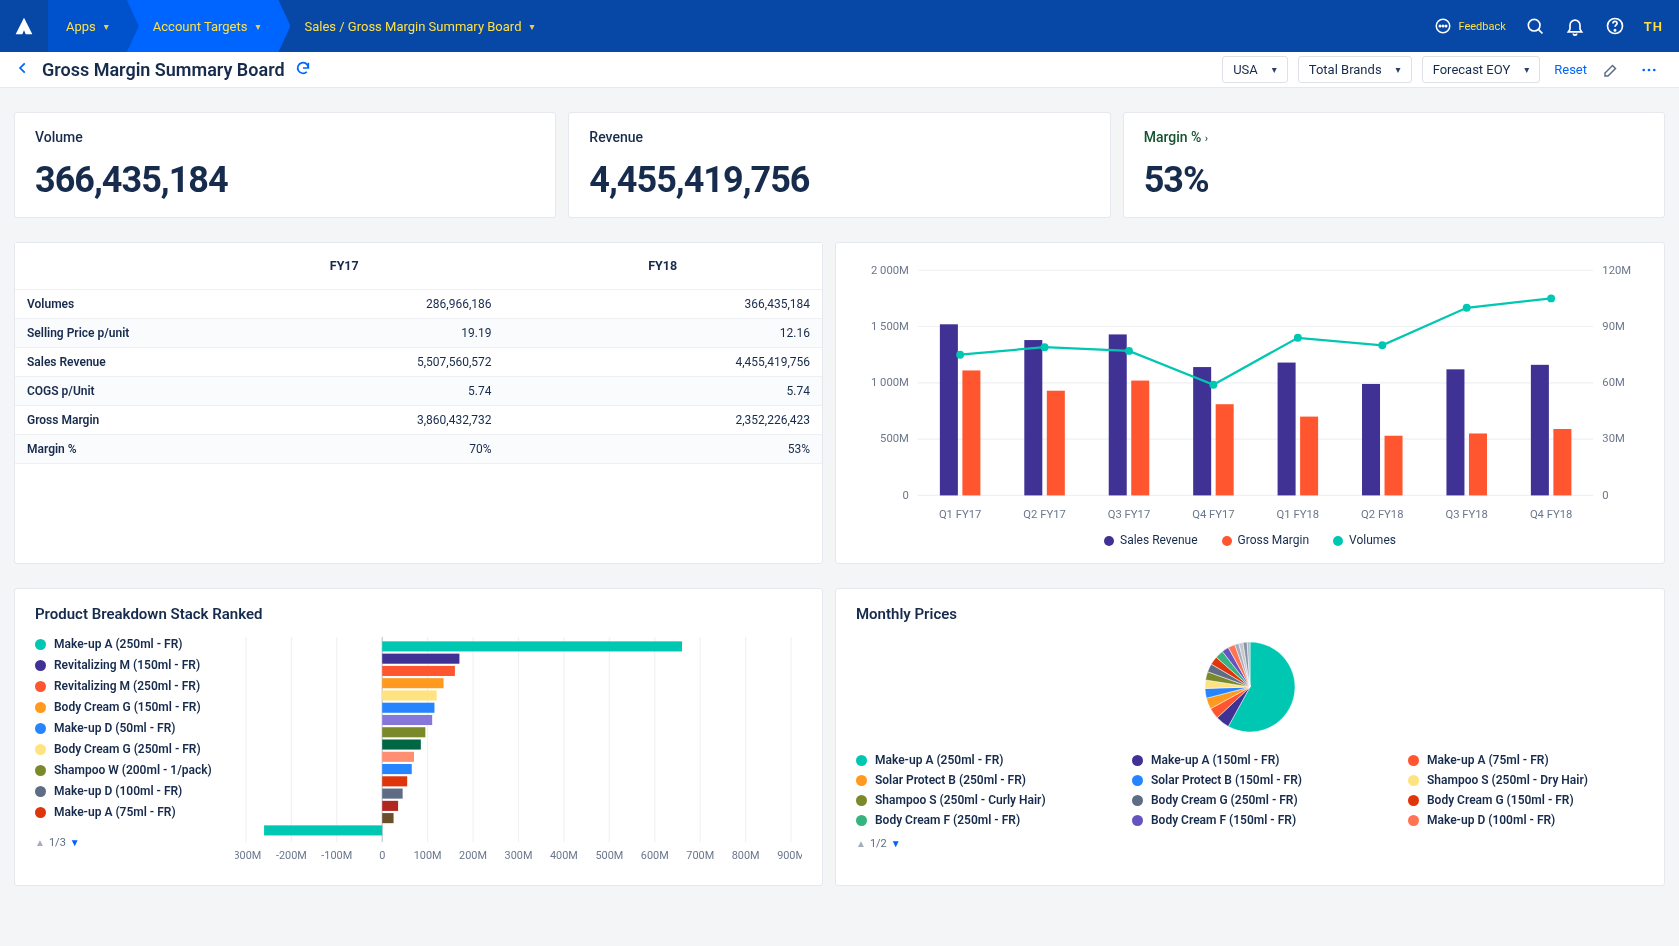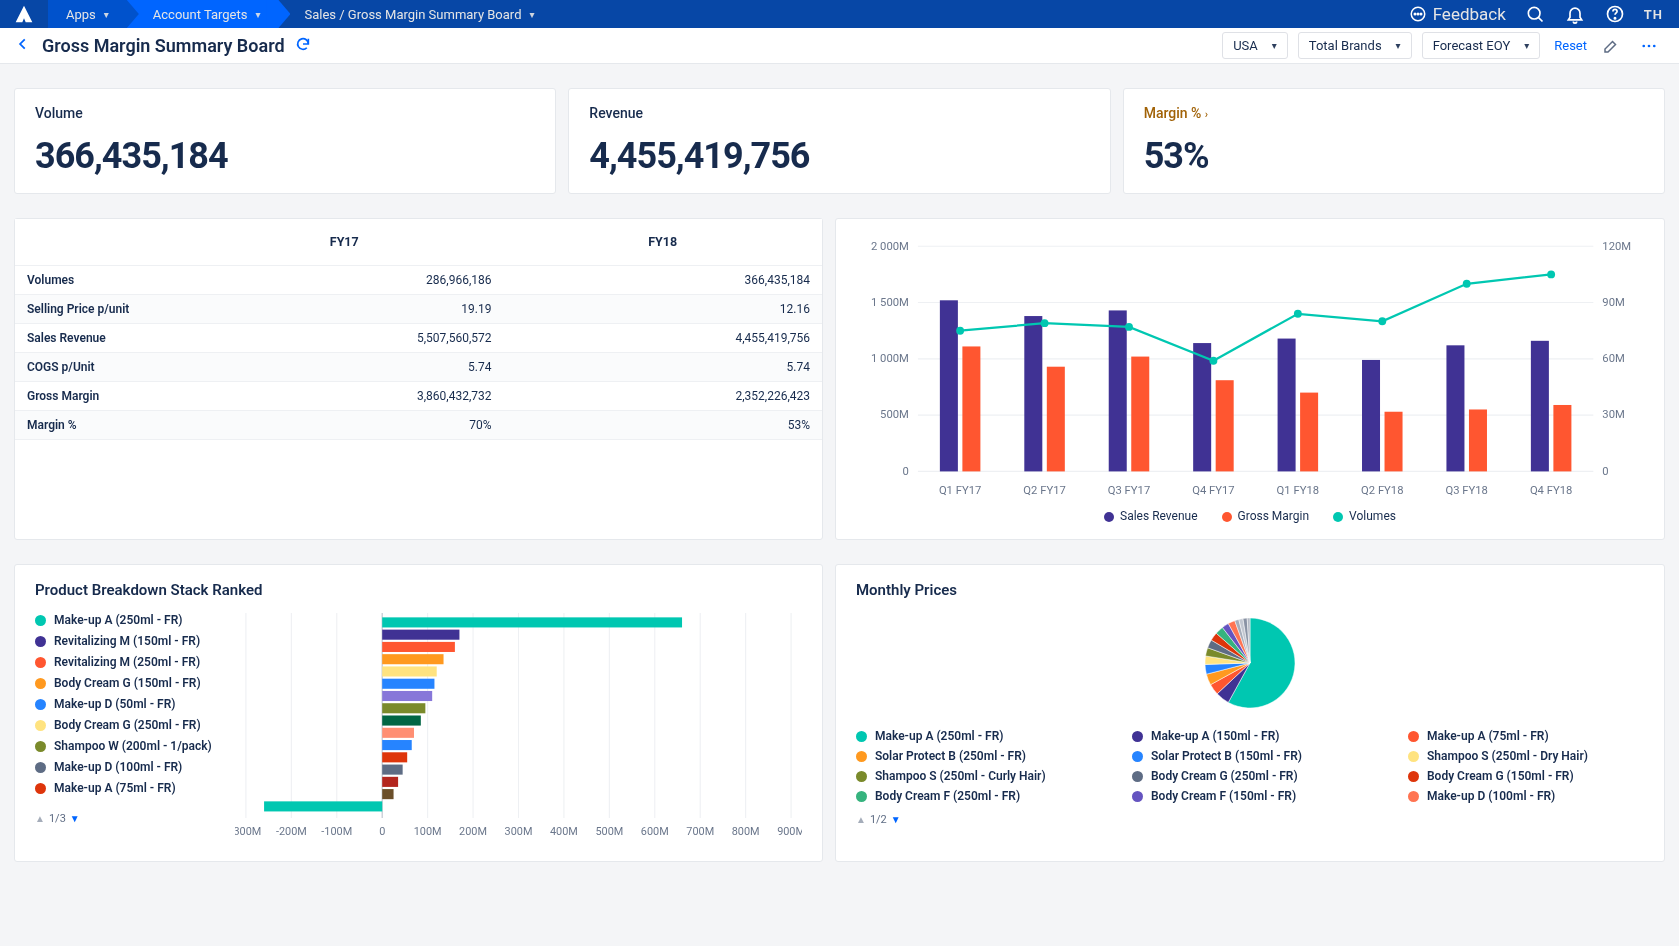--- a/index.html
+++ b/index.html
@@ -8,25 +8,25 @@
     background: #f4f5f7;
     color: #172b4d;
     width: 1679px;
     height: 946px;
     overflow: hidden;
     font-size: 13px;
   }
 
   
   .topbar {
-    height: 28px;
+    height: 52px;
     background: #0747a6;
     display: flex;
     align-items: stretch;
-    color: #e5e5e5;
+    color: #fde047;
   }
   .topbar .logo {
     width: 48px; display:flex; align-items:center; justify-content:center;
     background: #0747a6;
   }
   .topbar .logo svg { width: 20px; height: 20px; }
   .topbar .crumb {
     display:flex; align-items:center; padding: 0 18px; position:relative;
     cursor:pointer; font-size:13px;
   }
@@ -36,21 +36,21 @@
     clip-path: polygon(0 0, 50% 0, 100% 50%, 50% 100%, 0 100%);
     z-index:1;
   }
   .topbar .crumb.apps   { background:#0052cc; }
   .topbar .crumb.targets{ background:#0065ff; padding-left:26px; }
   .topbar .crumb.board  { background:#0747a6; padding-left:26px;}
   .chev-down { margin-left:8px; font-size:10px; opacity:.9; }
   .topbar .spacer { flex:1; }
   .topbar .right { display:flex; align-items:center; gap:18px; padding-right:16px; }
   .topbar .right .ico { width:22px; height:22px; display:flex; align-items:center; justify-content:center; cursor:pointer;}
-  .feedback { display:flex; align-items:center; gap:6px; cursor:pointer; font-size:17px;}
+  .feedback { display:flex; align-items:center; gap:6px; cursor:pointer; font-size:11px;}
   .avatar { font-weight:600; letter-spacing:1px; }
 
   
   .headerbar {
     height: 36px; background:#fff; border-bottom:1px solid #e5e8ec;
     display:flex; align-items:center; padding: 0 16px;
   }
   .headerbar .back { color:#0065ff; margin-right:12px; cursor:pointer; font-size:16px;}
   .headerbar h1 { font-size:18px; font-weight:600; color:#172b4d; }
   .headerbar .sync { color:#0065ff; margin-left:10px; cursor:pointer; }
@@ -64,21 +64,21 @@
   .icon-btn { width:28px;height:28px; display:flex;align-items:center;justify-content:center; cursor:pointer; color:#5e6c84;}
 
   
   .content { padding: 12px 14px; display:flex; flex-direction:column; gap:12px; }
   .row { display:flex; gap:12px;margin-top:12px; }
   .card {
     background:#fff; border:1px solid #e5e8ec; border-radius:3px;
     padding:16px 20px; flex:1;
   }
   .kpi-label { font-size:14px; color:#172b4d; font-weight:500; }
-  .kpi-label.link { color:#a16207; font-weight:500; }
+  .kpi-label.link { color:#14532d; font-weight:500; }
   .kpi-value { font-size:36px; font-weight:700; margin-top:14px; letter-spacing:-1px; }
 
   
   .table-card { padding:0; }
   table.summary { width:100%; border-collapse:collapse; font-size:12px; }
   table.summary th, table.summary td { padding:7px 12px; border-bottom:1px solid #eef0f3; }
   table.summary th { text-align:center; font-weight:700; background:#fff; height:46px; font-size:12.5px;}
   table.summary th:first-child{ width:170px; }
   table.summary td.label { font-weight:600; text-align:left; }
   table.summary td.val   { text-align:right; }

